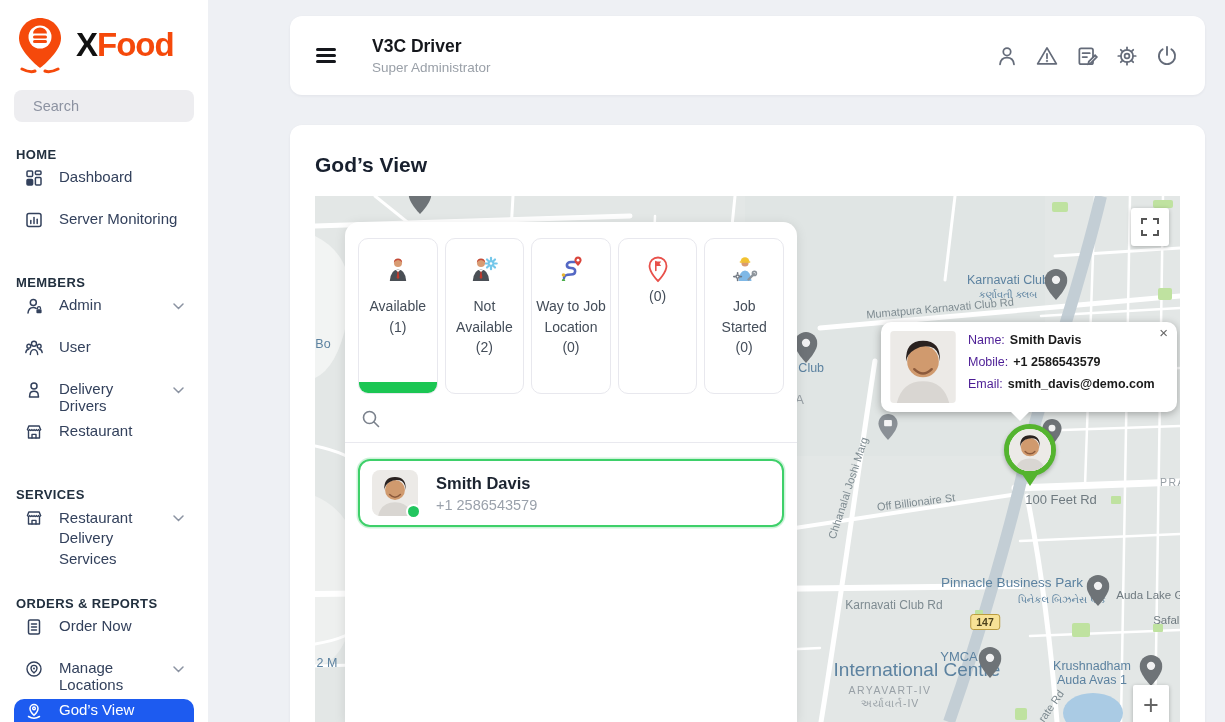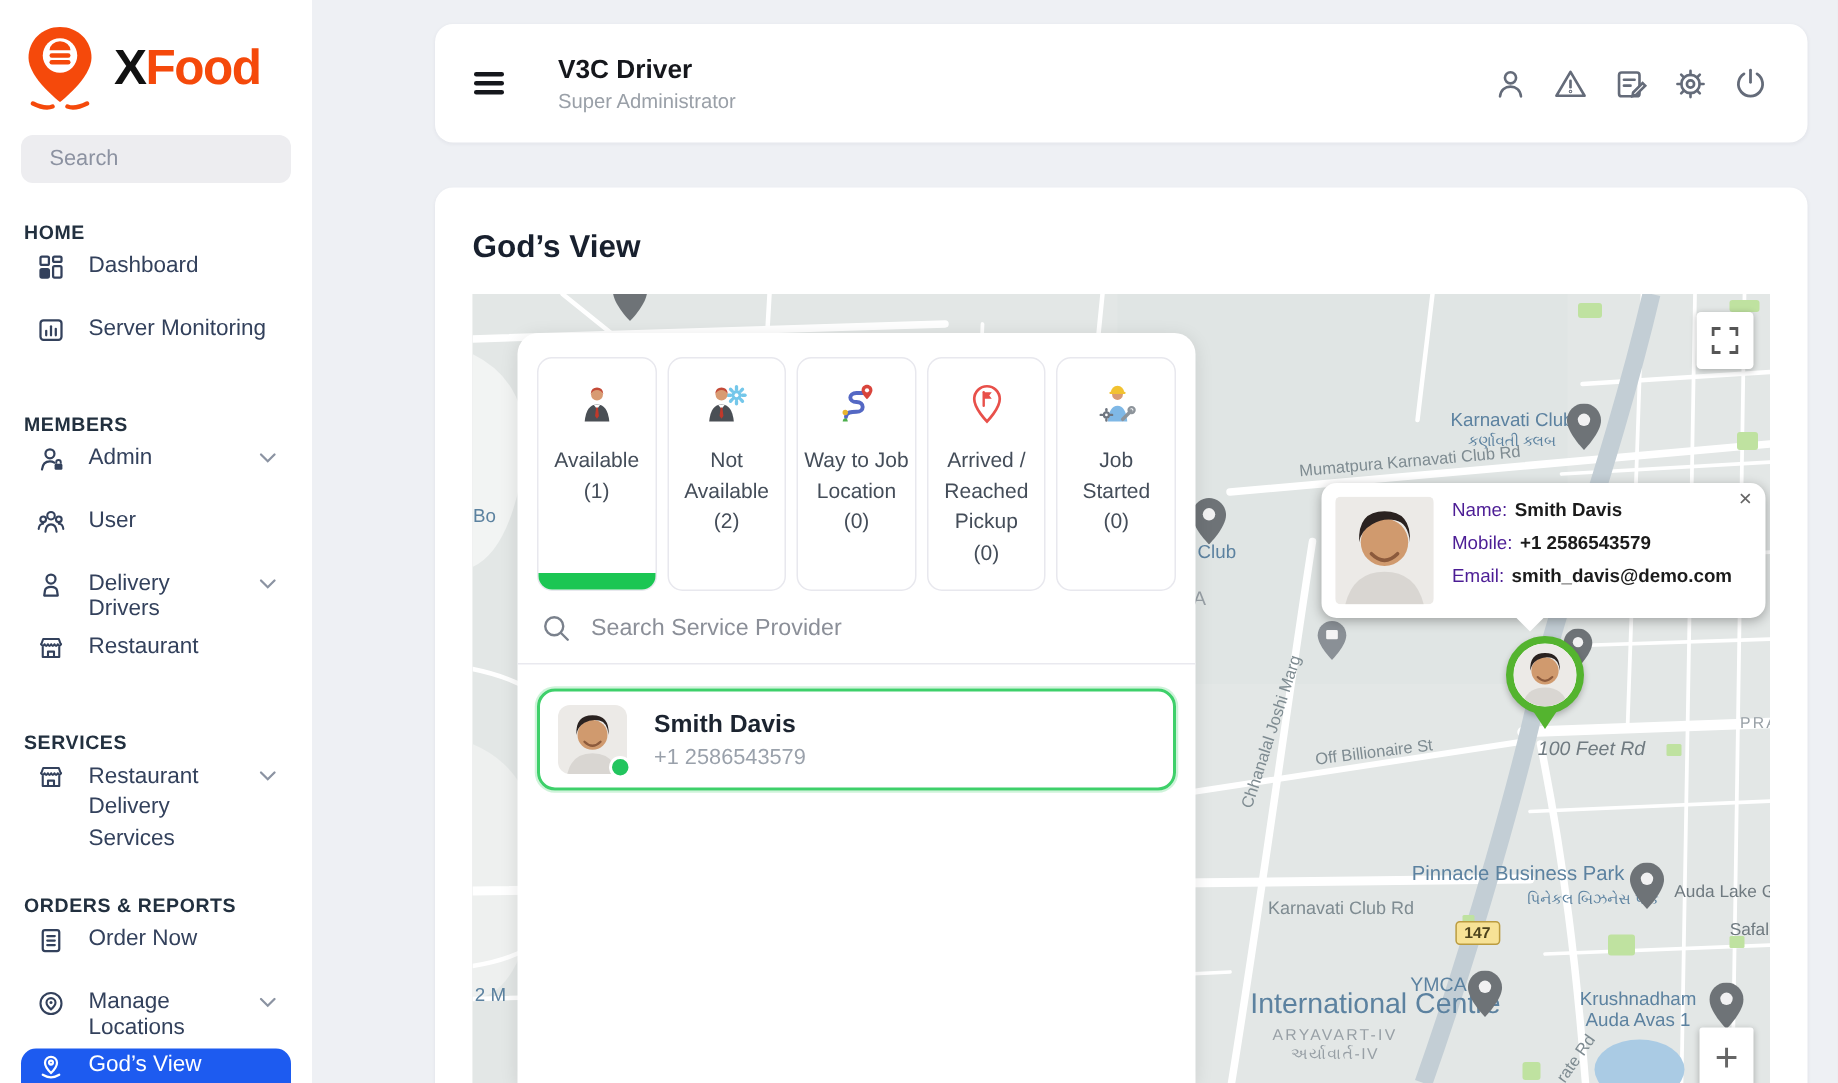--- a/index.html
+++ b/index.html
@@ -46,21 +46,21 @@
 
   
   .map { position:absolute; left:25px; top:71px; width:865px; height:526px; overflow:hidden;
          background:#e3e7e6; }
   .map svg.base { position:absolute; left:0; top:0; }
   .map-label { position:absolute; z-index:1; font-size:11px; color:#7e8b91; white-space:nowrap;
                transform:translate(-50%,-50%); }
   .map-label.place { color:#5c82a0; font-size:12.5px; }
   .map-label.guj { color:#5c82a0; font-size:10px; }
   .map-label.area { color:#98a0a6; font-size:10.5px; letter-spacing:1.5px; }
-  .map-label.big { font-size:13px; color:#6f7a80;font-style:italic; }
+  .map-label.big { font-size:13px; color:#6f7a80; }
   .pin { position:absolute; z-index:1; transform:translate(-50%,-100%); cursor:pointer; }
   .route-badge { position:absolute; z-index:1; transform:translate(-50%,-50%); background:#f7e296;
                  border:1px solid #bb9c40; color:#4c421c; font-size:10.5px; font-weight:700;
                  padding:1px 5px; border-radius:3px; }
   .fs-btn { position:absolute; z-index:4; left:816px; top:12px; width:38px; height:38px; background:#fff;
             border-radius:3px; box-shadow:0 1px 4px rgba(0,0,0,.25); display:flex; align-items:center;
             justify-content:center; cursor:pointer; }
   .zoom-btn { position:absolute; z-index:4; left:818px; top:489px; width:36px; height:40px; background:#fff;
               border-radius:2px; box-shadow:0 1px 4px rgba(0,0,0,.25); color:#666; font-size:27px;
               font-weight:400; display:flex; align-items:center; justify-content:center; cursor:pointer; }
@@ -544,21 +544,20 @@
             <div class="scnt">(0)</div>
           </div>
           <div class="scard">
             <div class="sicon">
                 <svg width="30" height="30" viewBox="0 0 30 30">
                   <path d="M15,3.5 C10.3,3.5 6.5,7.3 6.5,12 C6.5,18.5 15,27 15,27 C15,27 23.5,18.5 23.5,12 C23.5,7.3 19.7,3.5 15,3.5 Z" fill="#fff" stroke="#e8504a" stroke-width="1.8"></path>
                   <line x1="12.8" y1="7.5" x2="12.8" y2="16.5" stroke="#e8504a" stroke-width="1.6" stroke-linecap="round"></line>
                   <path d="M12.8,7.5 h5.4 l-1.7,2.2 l1.7,2.2 h-5.4 Z" fill="#e8504a"></path>
                 </svg>
               </div>
-            <div class="slbl">Arrived / Reached Pickup</div>
             <div class="scnt">(0)</div>
           </div>
           <div class="scard">
             <div class="sicon">
                 <svg width="30" height="30" viewBox="0 0 30 30">
                   <circle cx="16" cy="9" r="3.6" fill="#d89b72"></circle>
                   <path d="M11.6,7.6 a4.4,4.4 0 0 1 8.8,0 Z" fill="#f2c230"></path>
                   <rect x="10.6" y="7.2" width="10.8" height="1.5" rx=".75" fill="#f2c230"></rect>
                   <path d="M9.5,27 Q10.5,16.5 16,16.5 Q21.5,16.5 22.5,27 Z" fill="#7fb8e6"></path>
                   <line x1="19.5" y1="25.5" x2="25" y2="20" stroke="#8d949b" stroke-width="2.4" stroke-linecap="round"></line>
@@ -578,21 +577,20 @@
           </div>
         </div>
 
         <div class="psearch">
           <svg width="20" height="20" viewBox="0 0 20 20">
               <g stroke="#7a818c" stroke-width="1.6" fill="none" stroke-linecap="round">
                 <circle cx="8.5" cy="8.5" r="6"></circle>
                 <line x1="13" y1="13" x2="17.5" y2="17.5"></line>
               </g>
             </svg>
-          <input type="text" placeholder="Search Service Provider" style="">
         </div>
 
         <div class="drv-card">
           <div class="avatar">
             <svg width="46" height="46" viewBox="0 0 60 60">
                 <rect width="60" height="60" fill="#eceae7"></rect>
                 <path d="M8,60 Q12,42 30,42 Q48,42 52,60 Z" fill="#d9d6d2"></path>
                 <circle cx="30" cy="26" r="13" fill="#d09a6e"></circle>
                 <path d="M16,26 Q15,9 30,9 Q45,9 44,26 Q43,15 36,13.5 Q29,12 23,15.5 Q17,19 16,26 Z" fill="#2a2220"></path>
                 <path d="M23,32 Q30,39 37,32" stroke="#8c5a3c" stroke-width="2" fill="none" stroke-linecap="round"></path>

